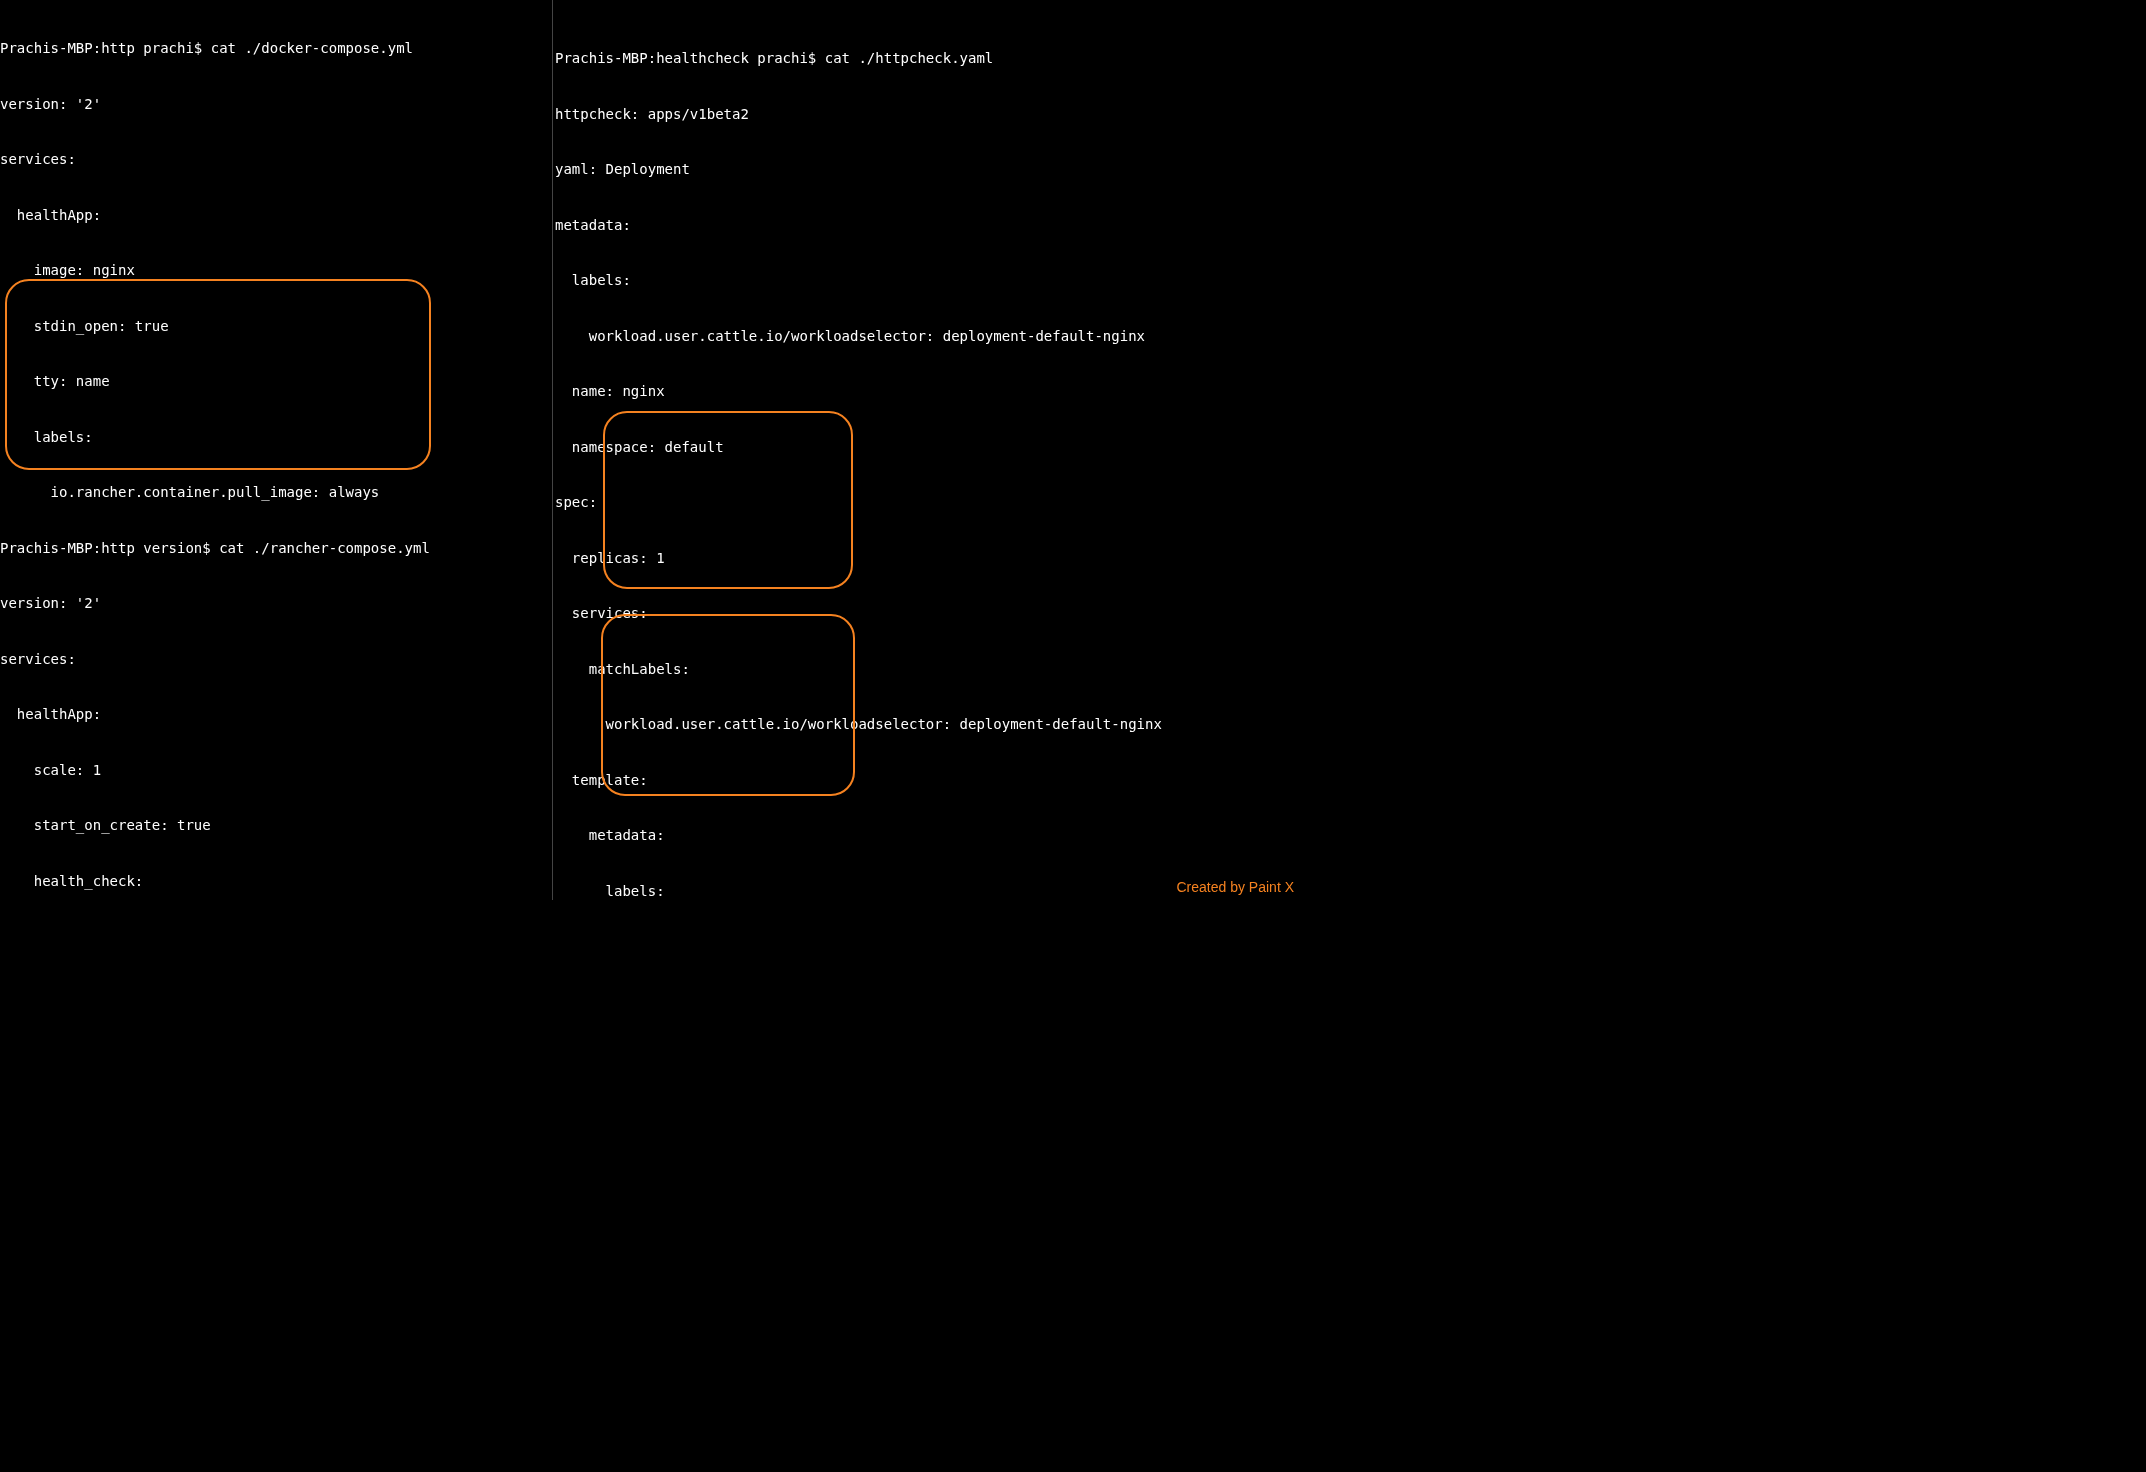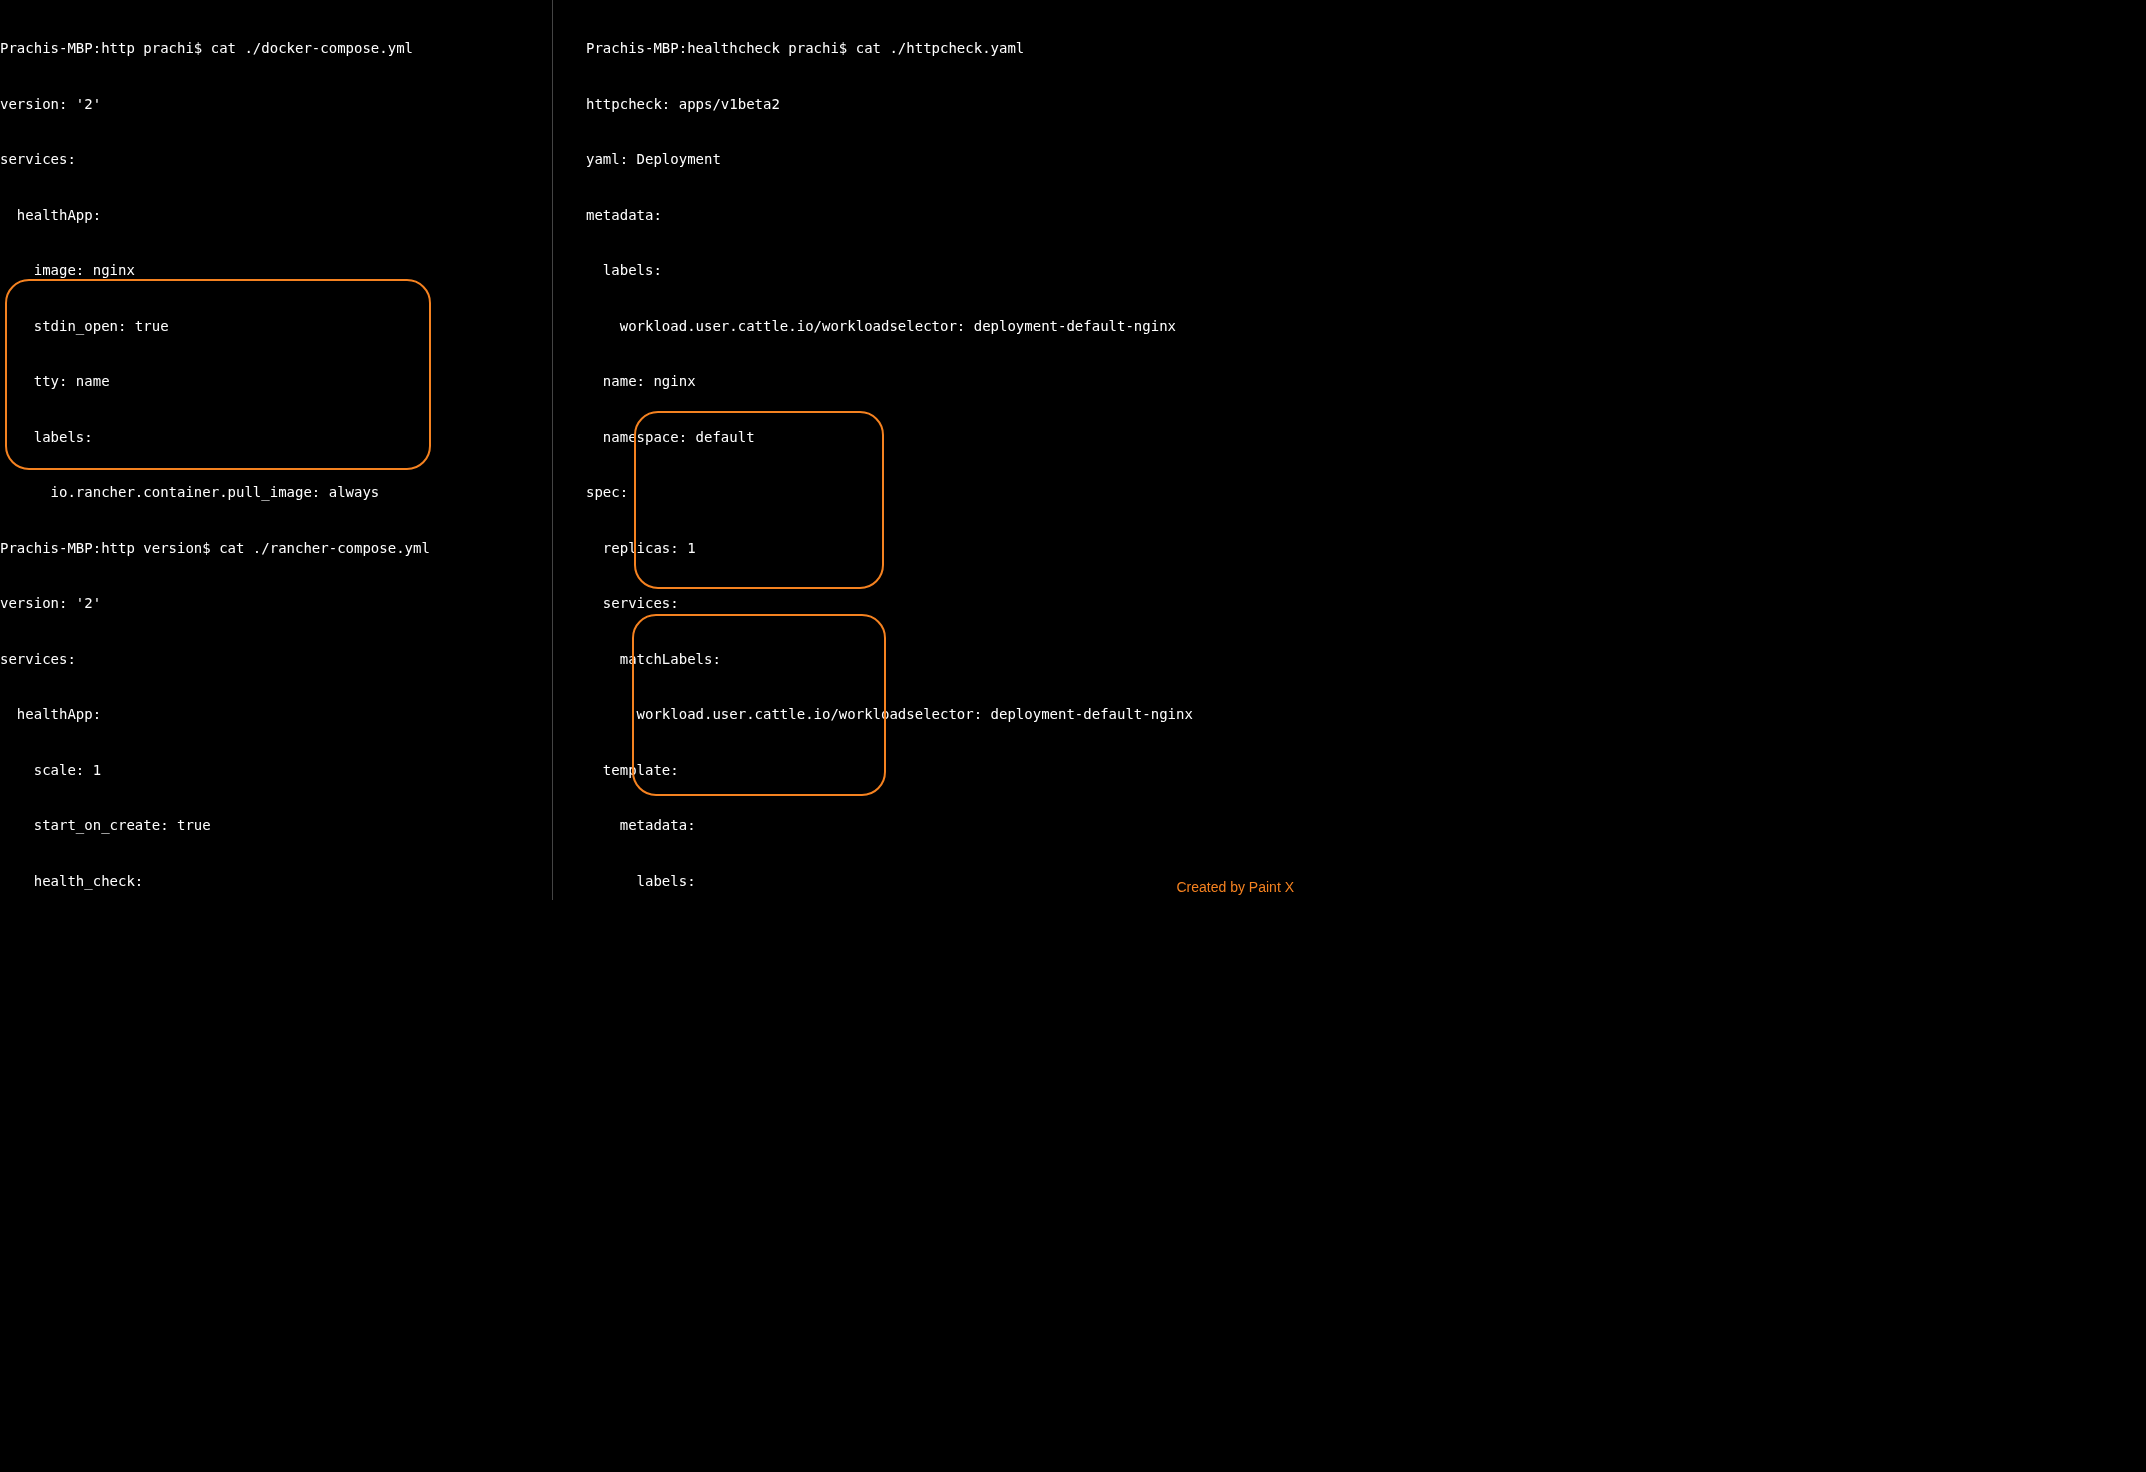--- a/index.html
+++ b/index.html
@@ -24,24 +24,23 @@
       width: 553px;
       flex-shrink: 0;
       border-right: 1px solid #444;
       position: relative;
       padding-top: 2px;
       white-space: pre;
     }
     .pane-right {
       flex: 1;
       position: relative;
-      padding-top: 2px;
+      padding-top: 12px;
       padding-left: 2px;
       white-space: pre;
-      margin-left: 31px;
     }
     .line { height: 18.5px; }
     .highlight-box {
       position: absolute;
       border: 2px solid #f58220;
       border-radius: 24px;
       pointer-events: none;
     }
     #hl-left {
       left: 5px;

